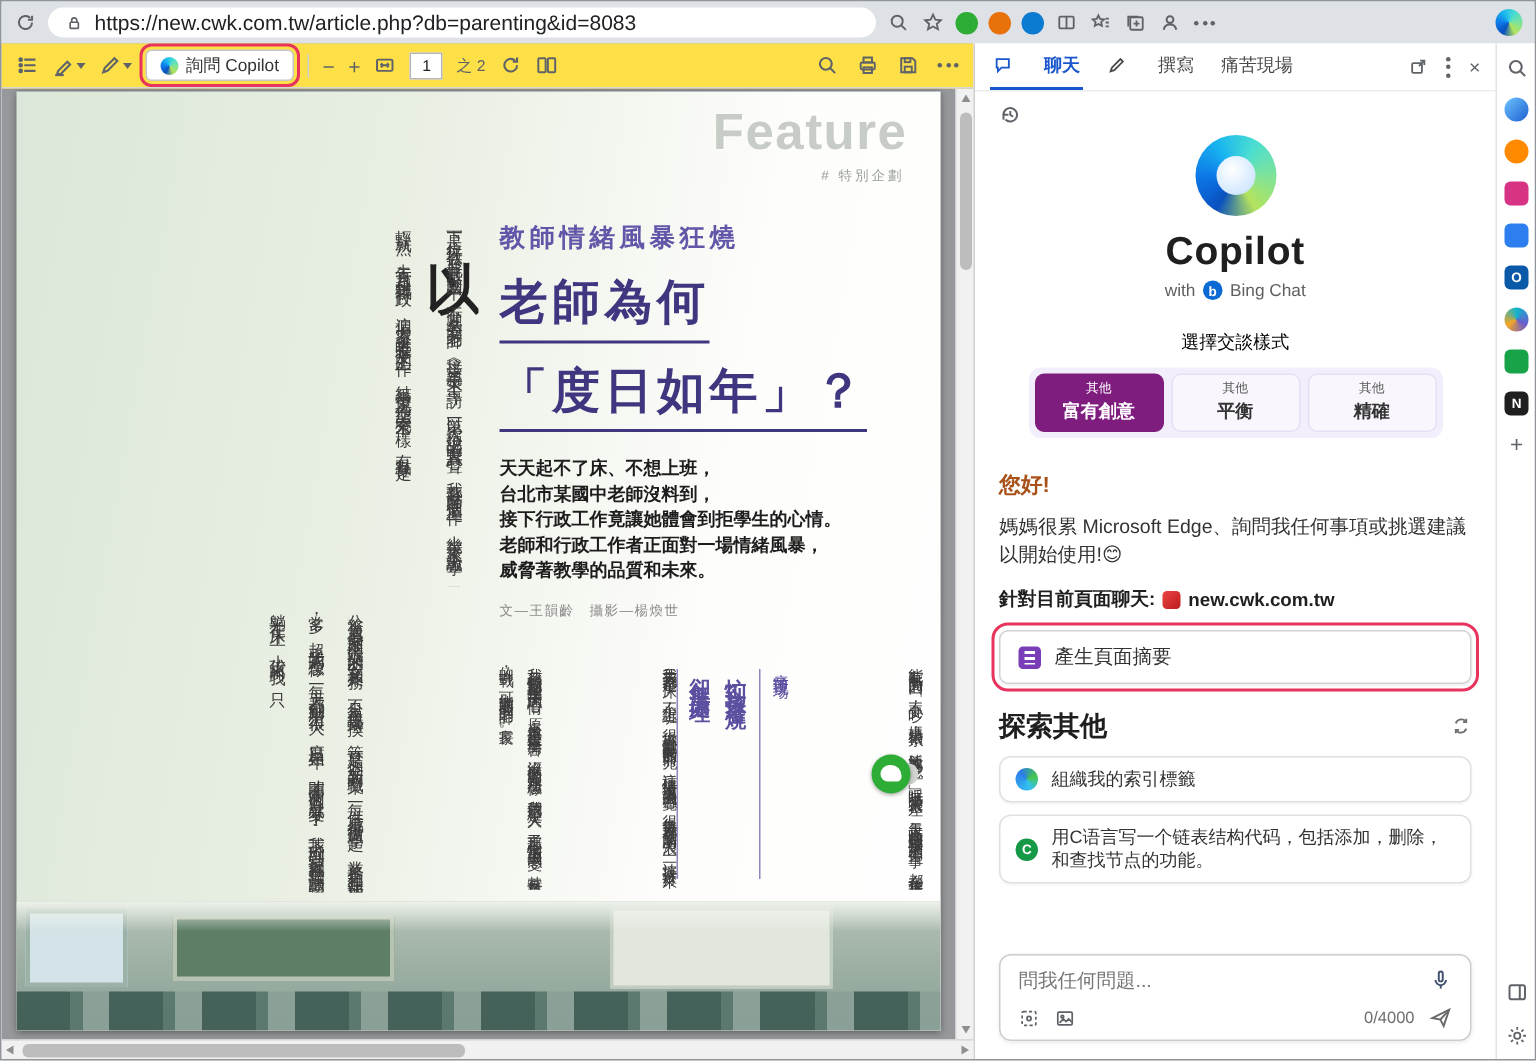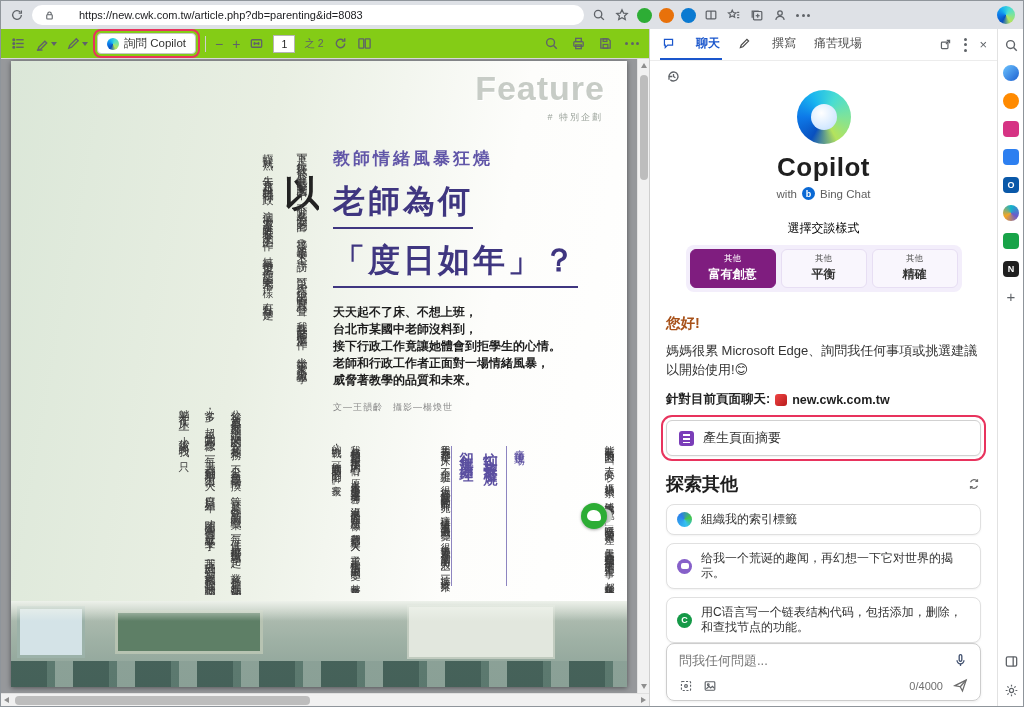--- a/index.html
+++ b/index.html
@@ -4,33 +4,33 @@
 <style>
   *{box-sizing:border-box;margin:0;padding:0;}
   html,body{width:1024px;height:707px;}
   body{font-family:"Liberation Sans","DejaVu Sans",sans-serif;background:#fff;}
   .window{width:1024px;height:707px;border:1px solid #8f959b;display:flex;flex-direction:column;overflow:hidden;background:#fff;}
 
   
   .topbar{flex:0 0 28px;background:#dee1e6;display:flex;align-items:center;padding:0 8px;gap:7px;}
   .tb-ic{width:16px;height:16px;display:flex;align-items:center;justify-content:center;color:#5f6368;flex:0 0 auto;}
   .urlbar{flex:0 0 552px;height:20px;background:#fff;border-radius:10px;display:flex;align-items:center;gap:6px;padding:0 9px;overflow:hidden;}
-  .url{font-size:11px;color:#202124;white-space:nowrap;margin-left:16px;}
+  .url{font-size:14px;color:#202124;white-space:nowrap;}
   .dot16{width:15px;height:15px;border-radius:50%;flex:0 0 auto;}
   .dots-h{display:flex;gap:2.5px;align-items:center;}
   .dots-v{display:flex;flex-direction:column;gap:2.5px;align-items:center;}
   .pdot{width:3px;height:3px;border-radius:50%;background:#5f6368;}
   .copilot-grad{background:conic-gradient(from 210deg,#0950bf,#0d79e8,#19b5f0,#49ddd2,#7ee39a,#b4e35c,#0950bf);}
 
   
   .content-row{flex:1;display:flex;min-height:0;}
 
   
   .pdf-pane{flex:0 0 648px;display:flex;flex-direction:column;background:#96989b;min-width:0;}
-  .pdf-toolbar{flex:0 0 30px;background:#84cc16;border-bottom:1px solid #d8d8d8;display:flex;align-items:center;gap:9px;padding:0 10px;font-size:11.5px;color:#3c3c3c;}
+  .pdf-toolbar{flex:0 0 30px;background:#fde047;border-bottom:1px solid #d8d8d8;display:flex;align-items:center;gap:9px;padding:0 10px;font-size:11.5px;color:#3c3c3c;}
   .tico{flex:0 0 auto;display:flex;align-items:center;}
   .caret{width:0;height:0;border-left:3.5px solid transparent;border-right:3.5px solid transparent;border-top:4px solid #5f6368;margin-left:1px;}
   .vdiv{width:1px;height:16px;background:#cfcfcf;}
   .askbtn-wrap{outline:2px solid #e8335d;outline-offset:2px;border-radius:4px;}
   .askbtn{display:flex;align-items:center;gap:5px;background:#fff;border:1px solid #c6c6c6;border-radius:4px;padding:2px 9px;font-size:11.5px;color:#333;}
   .pgbox{width:22px;height:18px;border:1px solid #b5b5b5;background:#fff;text-align:center;font-size:10.5px;color:#222;}
   .pgtotal{font-size:10.5px;color:#5f6368;}
   .tb-right{margin-left:auto;display:flex;align-items:center;gap:12px;}
 
   .pdf-canvas{flex:1;position:relative;overflow:hidden;}
@@ -443,24 +443,20 @@
                 <path d="M4 13.5V11h2.5"></path>
               </svg>
           </span>
         </div>
 
         <div class="chip">
           <span class="edge-ic"></span>
           <span>組織我的索引標籤</span>
         </div>
         <div class="chip">
-          <span class="bub"></span>
-          <span>给我一个荒诞的趣闻，再幻想一下它对世界的揭示。</span>
-        </div>
-        <div class="chip">
           <span class="cic"></span>
           <span>用C语言写一个链表结构代码，包括添加，删除，和查找节点的功能。</span>
         </div>
 
         <div class="input-card">
           <div class="in-row1">
             <input class="ask-input" placeholder="問我任何問題..." style="">
             <span>
               <svg width="15" height="15" viewBox="0 0 16 16" fill="none" stroke="#40506e" stroke-width="1.4">
                   <rect x="6.6" y="1.8" width="2.8" height="7" rx="1.4"></rect>

